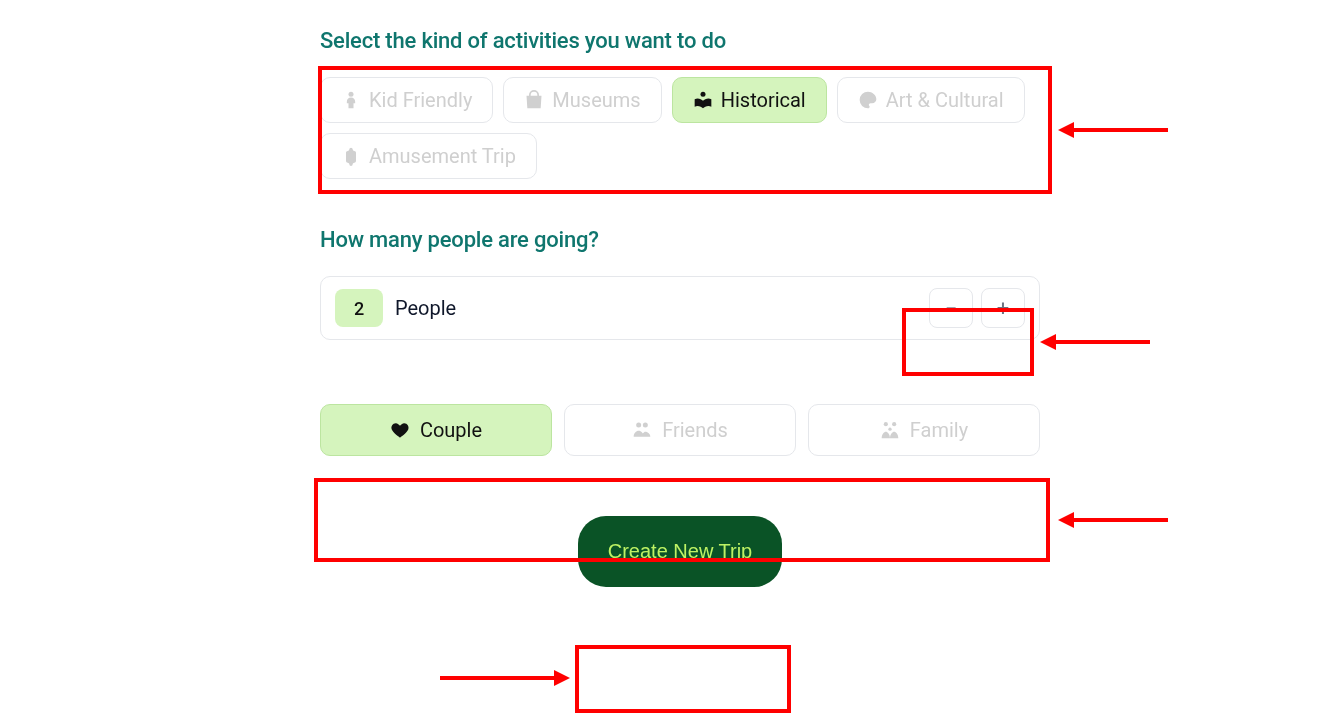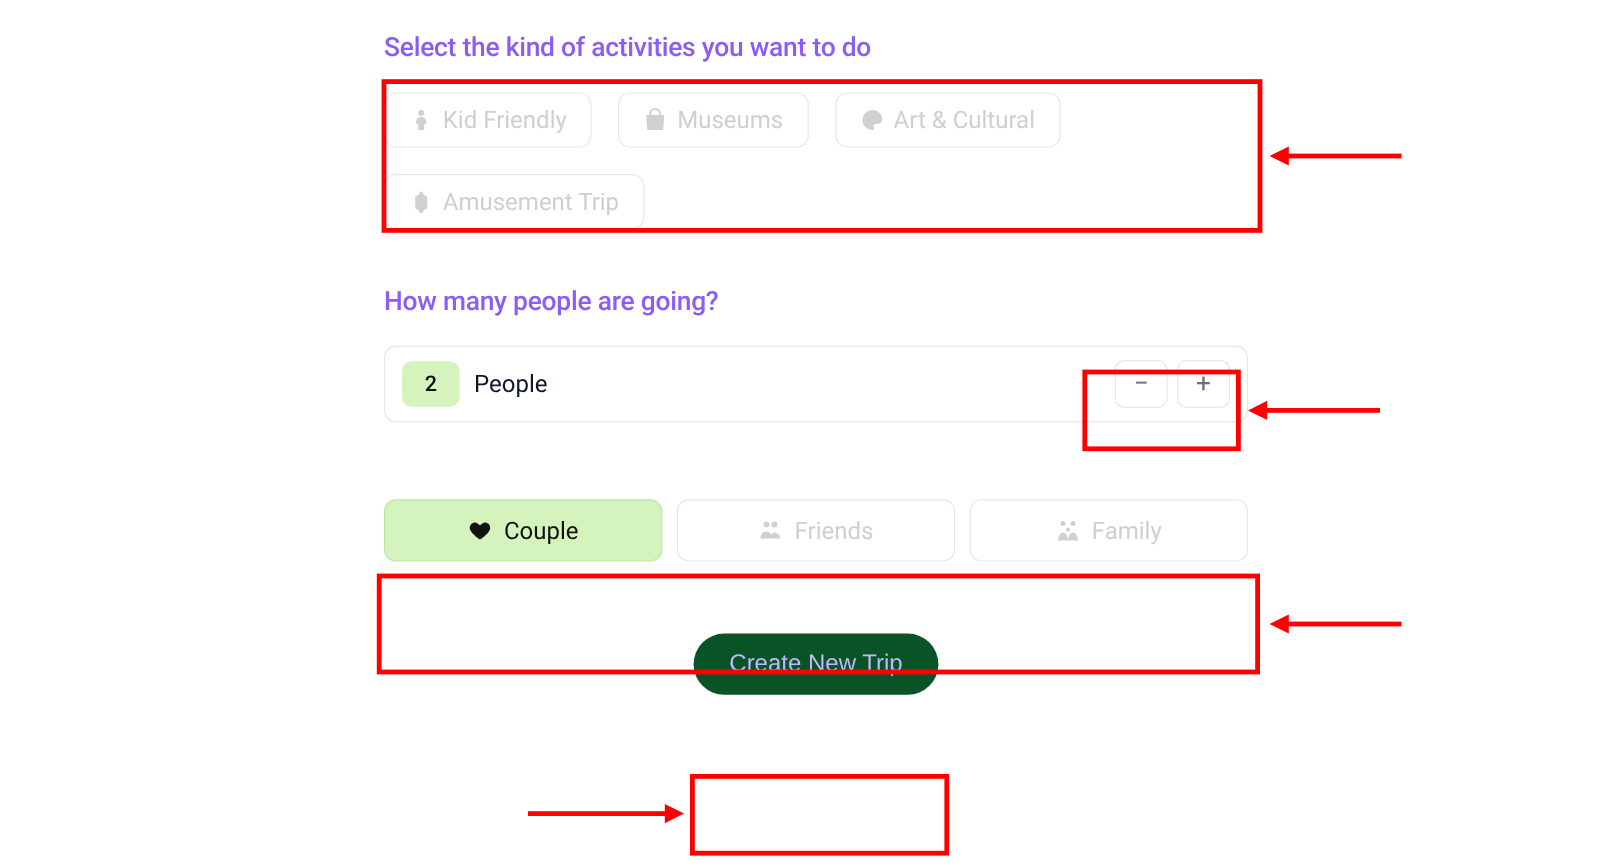--- a/index.html
+++ b/index.html
@@ -12,28 +12,28 @@
   }
   .container {
     position: absolute;
     left: 320px;
     top: 28px;
     width: 720px;
   }
   .section-title {
     font-size: 22px;
     font-weight: 500;
-    color: #8b5cf6;
+    color: #0f766e;
     margin-bottom: 24px;
     letter-spacing: -0.2px;
   }
   .chip-group {
     display: flex;
     flex-wrap: wrap;
-    gap: 22px;
+    gap: 10px;
     margin-bottom: 48px;
   }
   .chip {
     display: inline-flex;
     align-items: center;
     gap: 8px;
     padding: 12px 20px;
     border: 1px solid #e5e7eb;
     border-radius: 10px;
     background: #ffffff;
@@ -135,23 +135,23 @@
   .travel-chip .icon svg { fill: #d0d0d0; }
   .travel-chip.selected .icon svg { fill: #111; }
 
   .cta-wrap {
     display: flex;
     justify-content: center;
     margin-top: 36px;
   }
   .cta-btn {
     background: #0a5326;
-    color: #c4b5fd;
+    color: #bef264;
     border: none;
-    padding: 14px 30px;
+    padding: 24px 30px;
     border-radius: 28px;
     font-size: 20px;
     cursor: pointer;
     font-weight: 400;
   }
 
   
   .anno-box {
     position: absolute;
     border: 4px solid #ff0000;
@@ -197,20 +197,29 @@
       </span>
       <span>Kid Friendly</span>
     </div>
     <div class="chip">
       <span class="icon">
         <svg viewBox="0 0 24 24">
             <path d="M6 7V6a6 6 0 0112 0v1h3l-1 15H4L3 7h3zm2 0h8V6a4 4 0 00-8 0v1z"></path>
           </svg>
       </span>
       <span>Museums</span>
+    </div>
+    <div class="chip selected">
+      <span class="icon">
+        <svg viewBox="0 0 24 24">
+            <circle cx="12" cy="5" r="3"></circle>
+            <path d="M2 11c4-2 8 0 10 2 2-2 6-4 10-2v9c-4-2-8 0-10 2-2-2-6-4-10-2v-9z"></path>
+          </svg>
+      </span>
+      <span>Historical</span>
     </div>
     <div class="chip">
       <span class="icon">
         <svg viewBox="0 0 24 24">
             <path d="M12 2a10 10 0 100 20c1 0 2-1 2-2s-1-1-1-2 1-2 2-2h2a5 5 0 005-5c0-5-5-9-10-9z"></path>
             <circle cx="7" cy="10" r="1.3"></circle>
             <circle cx="10" cy="6.5" r="1.3"></circle>
             <circle cx="15" cy="7" r="1.3"></circle>
           </svg>
       </span>

